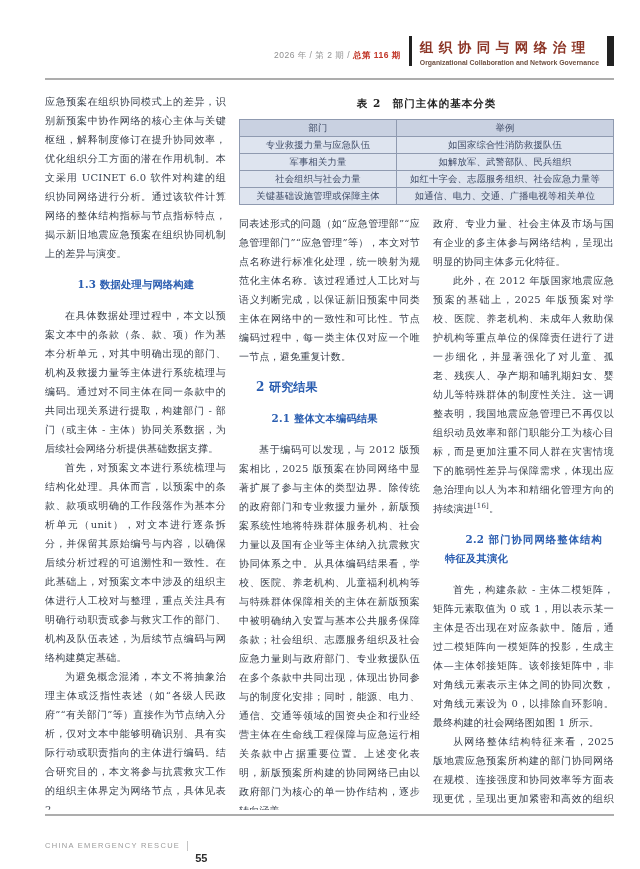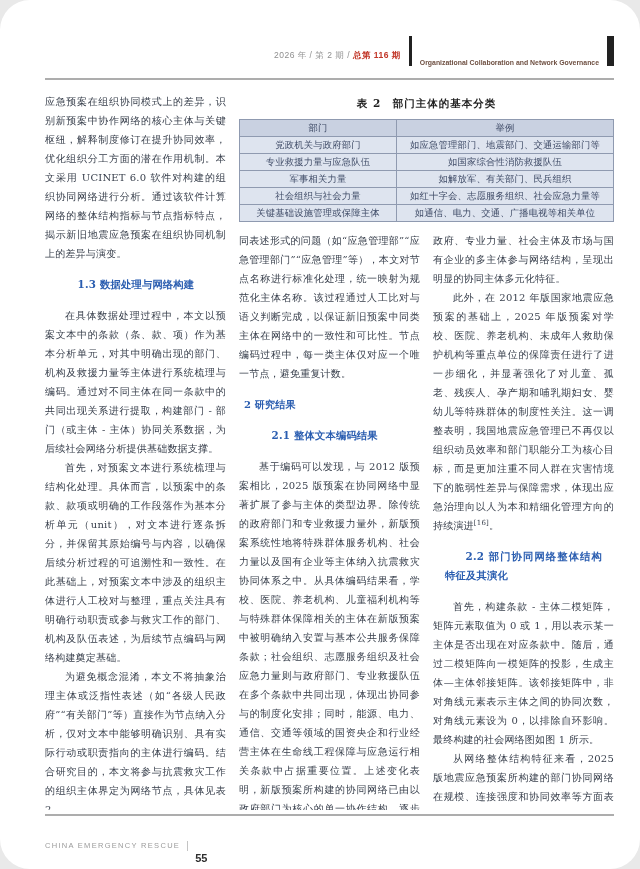--- a/index.html
+++ b/index.html
@@ -1,17 +1,17 @@
 <!DOCTYPE html>
 <html><head>
 <meta charset="utf-8">
 <style>
   html,body{margin:0;padding:0;background:#e9e9e9;}
   .page{position:relative;width:640px;height:869px;margin:0 auto;background:#ffffff;
-        font-family:"DejaVu Serif","Liberation Serif",serif;overflow:hidden;border-radius:30px;}
+        font-family:"DejaVu Serif","Liberation Serif",serif;overflow:hidden;}
 
   
   .header-right{position:absolute;top:36px;right:26px;display:flex;align-items:flex-end;gap:8px;}
   .issue-info{font-family:"Liberation Sans",sans-serif;font-size:8.5px;color:#8e8e8e;
               letter-spacing:.5px;margin-bottom:4px;white-space:nowrap;}
   .issue-red{color:#c13527;font-weight:bold;}
   .bar{background:#212121;align-self:center;}
   .bar-thin{width:3px;height:30px;}
   .bar-thick{width:7px;height:30px;}
   .title-block{text-align:left;}
@@ -23,21 +23,21 @@
   
   .content{position:absolute;top:92px;left:45px;right:26px;height:718px;overflow:hidden;
            display:flex;gap:13px;font-size:10px;line-height:19px;letter-spacing:.2px;
            color:#39404d;text-align:justify;justify-content:center;}
   .col-left{width:181px;flex:none;}
   .col-right-area{flex:1;display:flex;flex-direction:column;min-width:0;}
   .two-cols{display:flex;gap:13px;flex:1;min-height:0;overflow:hidden;}
   .col-mid,.col-rt{flex:1;min-width:0;}
   .content p{margin:0;text-indent:2em;}
   .content p.cont{text-indent:0;}
-  .content h2{margin:12px 5px 2px;font-size:10px;line-height:19px;color:#2a5db0;font-weight:bold;}
+  .content h2{margin:12px 17px 2px;font-size:12px;line-height:19px;color:#2a5db0;font-weight:bold;}
   .content h3{margin:12px;font-size:10.3px;line-height:19px;color:#2a5db0;font-weight:bold;text-indent:2em;}
   sup{font-size:7px;line-height:0;}
 
   
   .table-block{margin:2px 0 9px;}
   .table-caption{text-align:center;font-weight:bold;font-size:10.5px;color:#1f1f1f;
                  letter-spacing:1px;margin:0 0 6px;}
   table{width:100%;border-collapse:collapse;table-layout:fixed;}
   col.c-dept{width:42%;}
   th,td{border:1px solid #8f9ab0;font-size:9.3px;padding:2px 2px;text-align:center;
@@ -58,20 +58,21 @@
 <body>
 
 <div class="page">
 
   <div class="header-right">
     <span class="issue-info">
       <span>2026 年 / 第 2 期 / </span><span class="issue-red">总第 116 期</span>
     </span>
     <span class="bar bar-thin"></span>
     <div class="title-block">
+      <div class="title-zh">组织协同与网络治理</div>
       <div class="title-en">Organizational Collaboration and Network Governance</div>
     </div>
     <span class="bar bar-thick"></span>
   </div>
   <div class="header-rule"></div>
 
   <main class="content">
 
     <section class="col-left">
       <p class="cont">应急预案在组织协同模式上的差异，识别新预案中协作网络的核心主体与关键枢纽，解释制度修订在提升协同效率，优化组织分工方面的潜在作用机制。本文采用 UCINET 6.0 软件对构建的组织协同网络进行分析。通过该软件计算网络的整体结构指标与节点指标特点，揭示新旧地震应急预案在组织协同机制上的差异与演变。</p>
@@ -91,30 +92,26 @@
               <col>
             </colgroup>
           <thead>
             <tr>
               <th>部门</th>
               <th>举例</th>
             </tr>
           </thead>
           <tbody>
             <tr>
-              <td>党政机关与政府部门</td>
-              <td>如应急管理部门、地震部门、交通运输部门等</td>
-            </tr>
-            <tr>
               <td>专业救援力量与应急队伍</td>
               <td>如国家综合性消防救援队伍</td>
             </tr>
             <tr>
               <td>军事相关力量</td>
-              <td>如解放军、有关部门、民兵组织</td>
+              <td>如解放军、武警部队、民兵组织</td>
             </tr>
             <tr>
               <td>社会组织与社会力量</td>
               <td>如红十字会、志愿服务组织、社会应急力量等</td>
             </tr>
             <tr>
               <td>关键基础设施管理或保障主体</td>
               <td>如通信、电力、交通、广播电视等相关单位</td>
             </tr>
           </tbody>

